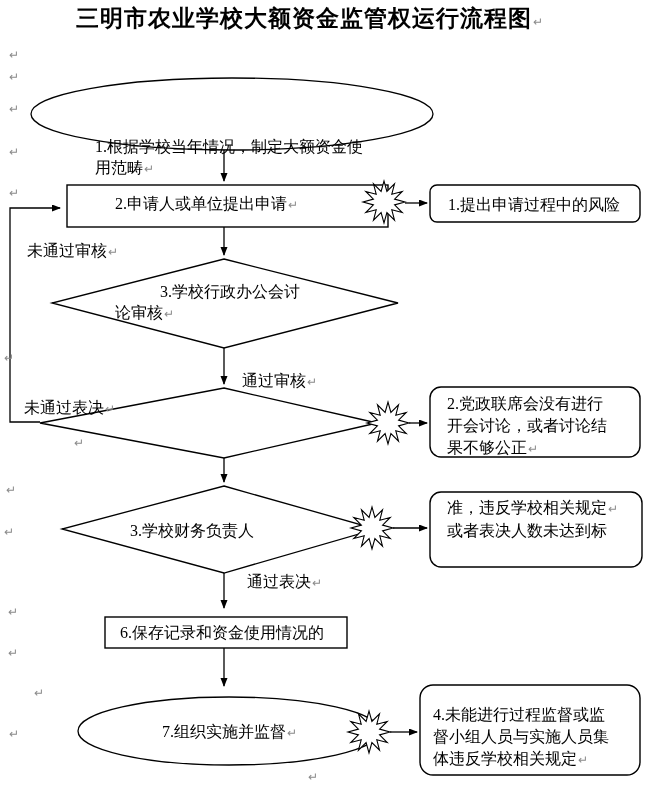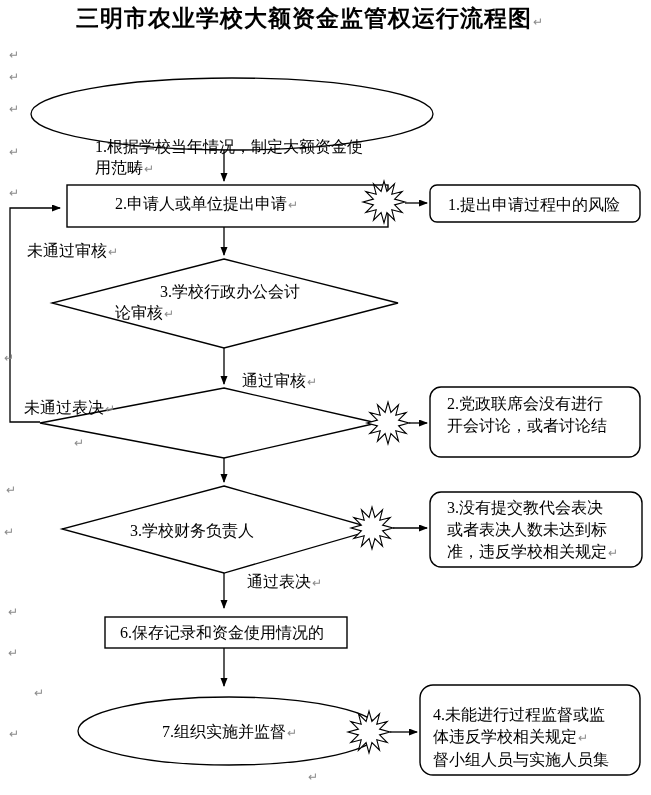--- a/index.html
+++ b/index.html
@@ -108,32 +108,32 @@
   <div class="edge-label" style="left:27px;top:233px;"><span>未通过审核</span><span class="pmark">↵</span></div>
   <div class="edge-label" style="left:242px;top:363px;"><span>通过审核</span><span class="pmark">↵</span></div>
   <div class="edge-label" style="left:24px;top:390px;"><span>未通过表决</span><span class="pmark">↵</span></div>
   <div class="edge-label" style="left:247px;top:564px;"><span>通过表决</span><span class="pmark">↵</span></div>
 
   <div class="txt" style="left:440px;top:194px;margin-left:8px;"><span>1.提出申请过程中的风险</span></div>
 
   <div class="txt" style="left:447px;top:393px;line-height:22px;">
     <span class="ln">2.党政联席会没有进行</span>
     <span class="ln">开会讨论，或者讨论结</span>
+    <span class="ln"><span>果不够公正</span><span class="pmark">↵</span></span>
   </div>
 
   <div class="txt" style="left:447px;top:497px;line-height:22px;">
-    <span class="ln">3.没有提交教代会表决</span>
+    <span class="ln"><span>准，违反学校相关规定</span><span class="pmark">↵</span></span>
     <span class="ln">或者表决人数未达到标</span>
-    <span class="ln"><span>准，违反学校相关规定</span><span class="pmark">↵</span></span>
   </div>
 
   <div class="txt" style="left:433px;top:691px;line-height:22px;margin-top:13px;">
     <span class="ln">4.未能进行过程监督或监</span>
+    <span class="ln">督小组人员与实施人员集</span>
     <span class="ln"><span>体违反学校相关规定</span><span class="pmark">↵</span></span>
-    <span class="ln">督小组人员与实施人员集</span>
   </div>
 
   <span class="pmark abs" style="left:8px;top:48px;">↵</span>
   <span class="pmark abs" style="left:8px;top:70px;">↵</span>
   <span class="pmark abs" style="left:8px;top:102px;">↵</span>
   <span class="pmark abs" style="left:8px;top:145px;">↵</span>
   <span class="pmark abs" style="left:8px;top:186px;">↵</span>
   <span class="pmark abs" style="left:3px;top:351px;">↵</span>
   <span class="pmark abs" style="left:73px;top:436px;">↵</span>
   <span class="pmark abs" style="left:5px;top:483px;">↵</span>

